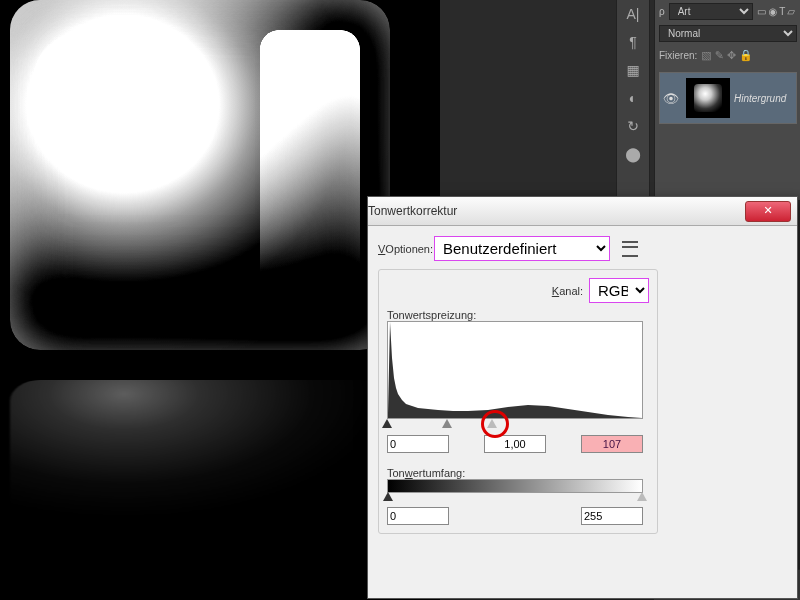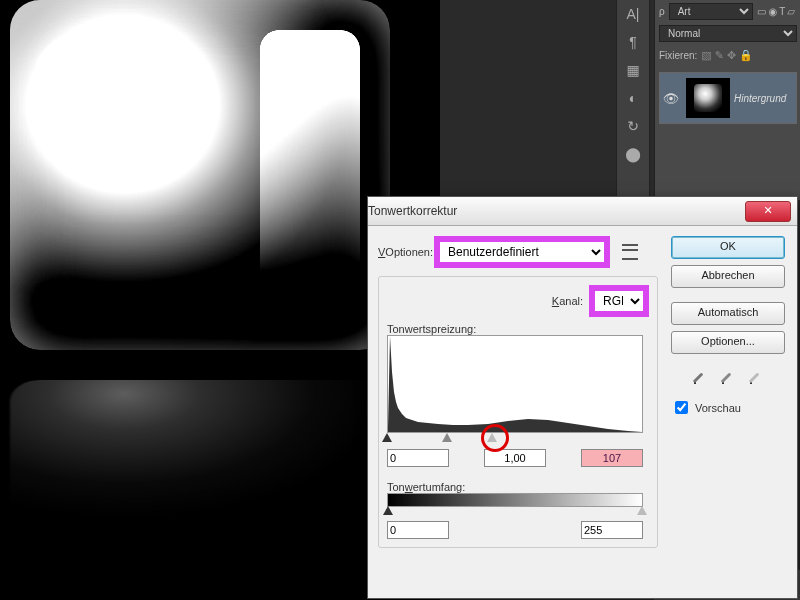--- a/index.html
+++ b/index.html
@@ -22,21 +22,21 @@
 .lname{font-style:italic;color:#ddd;font-size:10px}
 .layer2{position:absolute;left:654px;bottom:0;width:146px;height:30px;background:#494949;border-top:1px solid #333;display:flex;align-items:center}
 .layer2 .thumb{width:34px;height:24px}
 .layer2 .thumb-ice{width:20px;height:18px;filter:sepia(1) saturate(4) hue-rotate(-40deg)}
 .dialog{position:absolute;left:367px;top:196px;width:429px;height:401px;background:#f0f0f0;border:1px solid #555;box-shadow:4px 4px 12px rgba(0,0,0,.5)}
 .titlebar{height:28px;background:linear-gradient(#fcfcfc,#e0e0e0);border-bottom:1px solid #aaa;display:flex;align-items:center;padding-left:0;color:#333;font-size:12px}
 .close{position:absolute;right:6px;top:4px;width:44px;height:19px;background:linear-gradient(#e67,#c23);border:1px solid #933;border-radius:3px;color:#fff;text-align:center;line-height:17px;font-size:11px}
 .body{padding:10px;position:relative;color:#333}
 .row2{display:flex;align-items:center;margin-bottom:8px;gap:6px}
 .row2 label{width:50px;text-align:right}
-.combo{border:6px solid #d946ef;background:#fff;padding:2px 4px;font-size:12px}
+.combo{border:1px solid #d946ef;background:#fff;padding:2px 4px;font-size:15px}
 .preset{width:176px}
 .chan{width:60px}
 .menu-ic{width:16px;height:12px;border-top:2px solid #555;border-bottom:2px solid #555;position:relative;margin-left:6px}
 .menu-ic:before{content:"";position:absolute;top:3px;left:0;width:16px;height:2px;background:#555}
 .grp{border:1px solid #ccc;border-radius:3px;margin-top:2px;padding:8px;width:262px;position:relative}
 .hist{margin-top:6px}
 .hist-box{width:254px;height:96px;border:1px solid #999;background:#fff;position:relative;overflow:hidden}
 .hist-box svg{position:absolute;bottom:0;left:0}
 .sliders{position:relative;height:12px;width:254px}
 .tri{position:absolute;top:0;width:0;height:0;border-left:5px solid transparent;border-right:5px solid transparent}
@@ -159,29 +159,14 @@
           <div class="tri tw"></div>
         </div>
         <div class="inputs" style="margin-top:14px">
           <input value="0" style="">
           <span></span>
           <input value="255" style="">
         </div>
       </div>
     </div>
 
-    <div class="side">
-      <a class="btn ok">OK</a>
-      <a class="btn">Abbrechen</a>
-      <a class="btn" style="margin-top:14px">Automatisch</a>
-      <a class="btn">Optionen...</a>
-      <div class="droppers">
-        <div class="drop"></div>
-        <div class="drop g"></div>
-        <div class="drop w"></div>
-      </div>
-      <label class="chk">
-        <input type="checkbox" checked="" style="">
-        <span>Vorschau</span>
-      </label>
-    </div>
   </div>
 </div>
 
 </body></html>

